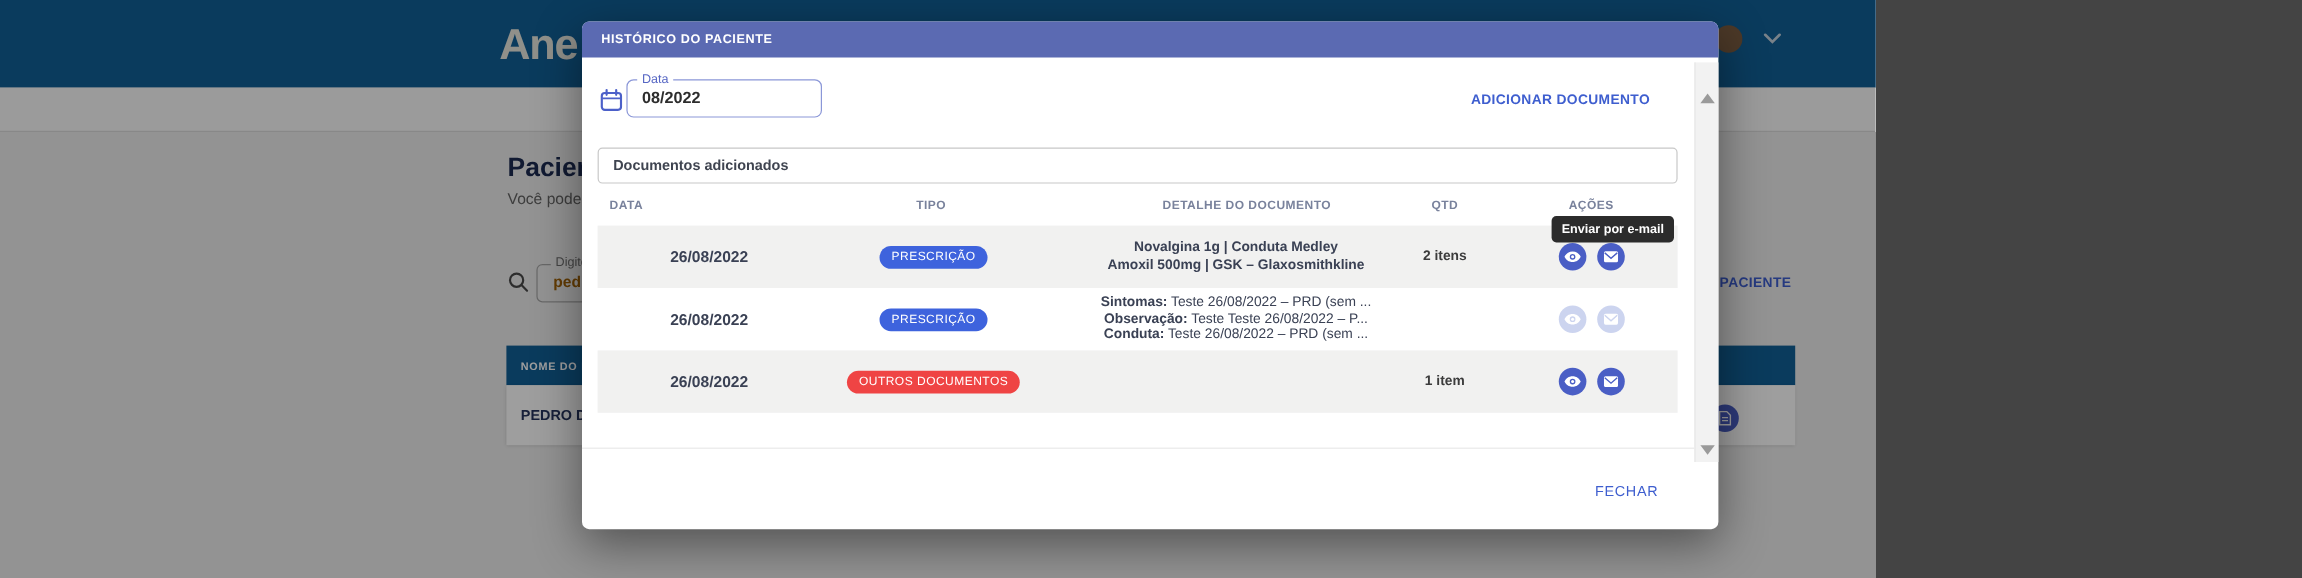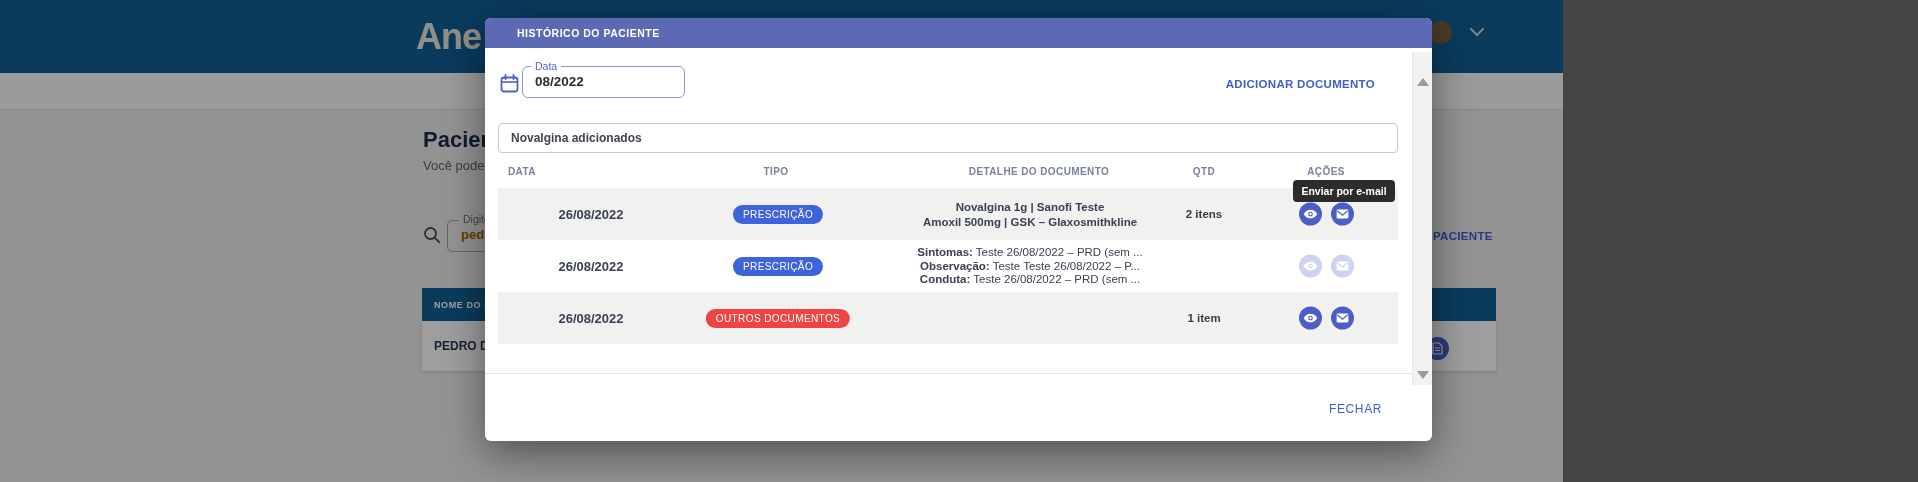--- a/index.html
+++ b/index.html
@@ -26,21 +26,21 @@
   .add-patient{position:absolute;left:1433px;top:230px;font-size:11.5px;font-weight:800;color:var(--accent,#3e5ecf);letter-spacing:.3px;white-space:nowrap;}
   .doc-fab{position:absolute;left:1426px;top:337px;width:23px;height:23px;border-radius:50%;background:var(--action,#4a5ec5);display:flex;align-items:center;justify-content:center;}
 
   .dim-overlay{position:absolute;inset:0;background:rgba(0,0,0,0.38);z-index:2;}
 
   
   .modal{position:absolute;left:485px;top:18px;width:947px;height:423px;background:#fff;border-radius:6px;
          box-shadow:0 12px 40px rgba(0,0,0,.45);z-index:3;}
   .modal-header{position:absolute;left:0;top:0;width:100%;height:30px;background:var(--modalhead,#5b6ab2);
                 border-radius:6px 6px 0 0;display:flex;align-items:center;}
-  .modal-title{margin-left:32px;font-size:10.5px;font-weight:800;color:#fff;letter-spacing:.5px;}
+  .modal-title{margin-left:16px;font-size:10.5px;font-weight:800;color:#fff;letter-spacing:.5px;}
 
   .cal-icon{position:absolute;left:15px;top:56px;width:19px;height:19px;}
   .date-box{position:absolute;left:37px;top:48px;width:163px;height:32px;border:1.5px solid #8b97d8;border-radius:6px;}
   .date-label{position:absolute;left:46px;top:42px;font-size:10.5px;color:#5767c4;background:#fff;padding:0 4px;}
   .date-value{position:absolute;left:50px;top:56px;font-size:13.5px;font-weight:700;color:#2d2d2d;}
   .add-doc{position:absolute;right:57px;top:60px;font-size:11.5px;font-weight:800;color:var(--accent,#3e5ecf);letter-spacing:.3px;white-space:nowrap;}
 
   .docs-box{position:absolute;left:13px;top:105px;width:900px;height:30px;border:1px solid #c8c8c8;border-radius:4px;
             display:flex;align-items:center;}
   .docs-box span{margin-left:12px;font-size:12px;font-weight:700;color:#3f4450;}
@@ -136,35 +136,35 @@
       <line x1="13.5" y1="1" x2="13.5" y2="5" stroke="#4c60c9" stroke-width="1.8" stroke-linecap="round"></line>
       <line x1="2" y1="8" x2="17" y2="8" stroke="#4c60c9" stroke-width="1.6"></line>
     </svg>
     <div class="date-box"></div>
     <div class="date-label">Data</div>
     <div class="date-value">08/2022</div>
 
     <div class="add-doc">ADICIONAR DOCUMENTO</div>
 
     <div class="docs-box">
-      <span>Novalgina adicionados</span>
+      <span>Documentos adicionados</span>
     </div>
 
     <div class="col-head ch-data">DATA</div>
     <div class="col-head ch-tipo">TIPO</div>
     <div class="col-head ch-det">DETALHE DO DOCUMENTO</div>
     <div class="col-head ch-qtd">QTD</div>
     <div class="col-head ch-acoes">AÇÕES</div>
 
     <div class="doc-row row-0">
 
       <div class="cell-date">26/08/2022</div>
       <div class="cell-badge"><span class="badge" style="background: rgb(62, 99, 221);">PRESCRIÇÃO</span></div>
       <div class="cell-detail">
-        <div class="l1">Novalgina 1g | Sanofi Teste</div>
+        <div class="l1">Novalgina 1g | Conduta Medley</div>
         <div class="l1">Amoxil 500mg | GSK – Glaxosmithkline</div>
       </div>
       <div class="cell-qty">2 itens</div>
       <div class="act-btn act-eye">
         <svg width="15" height="15" viewBox="0 0 24 24">
           <path fill="#fff" fill-rule="evenodd" d="M12 5C7 5 2.9 8 1.2 12 2.9 16 7 19 12 19s9.1-3 10.8-7C21.1 8 17 5 12 5zm0 10.8a3.8 3.8 0 1 1 0-7.6 3.8 3.8 0 0 1 0 7.6z"></path>
           <circle cx="12" cy="12" r="2" fill="#fff"></circle>
         </svg>
       </div>
       <div class="act-btn act-mail">

